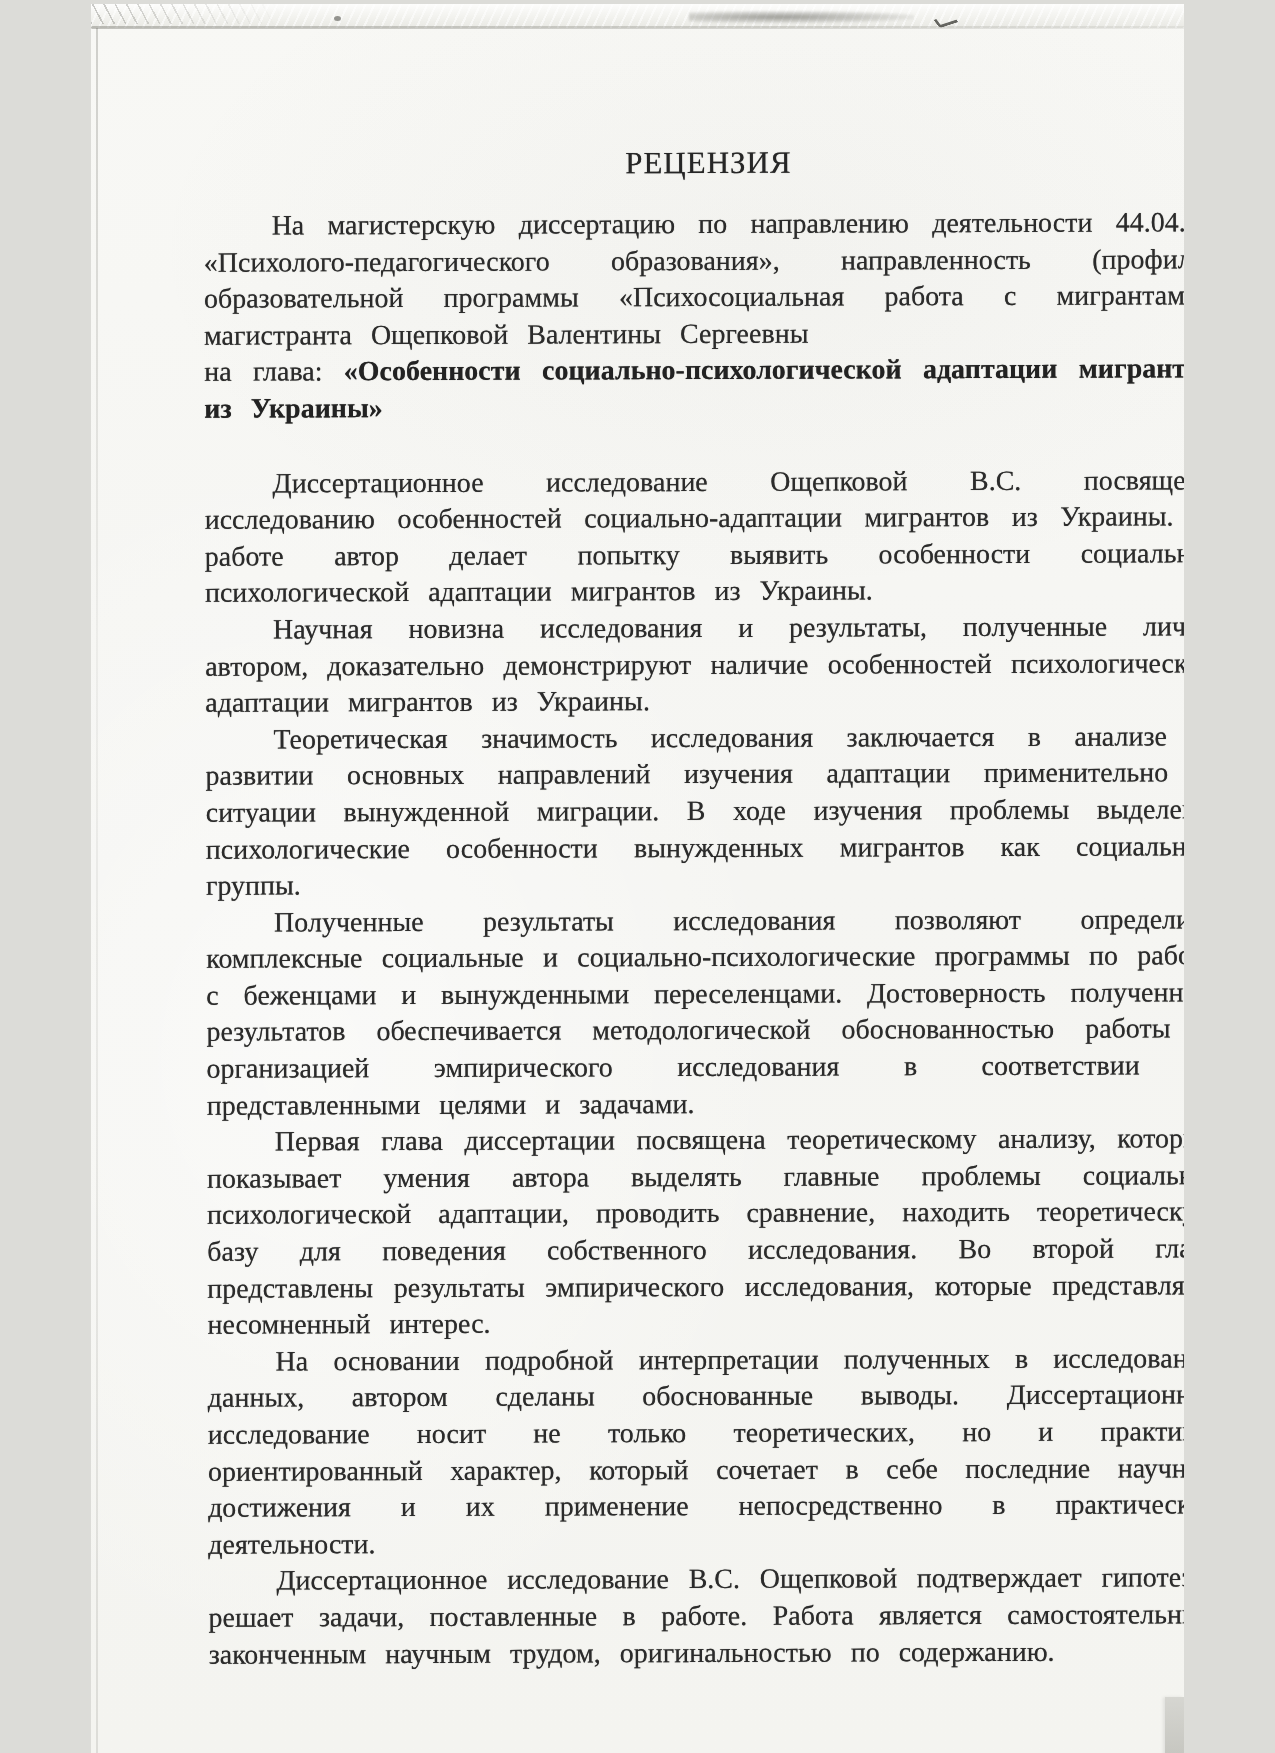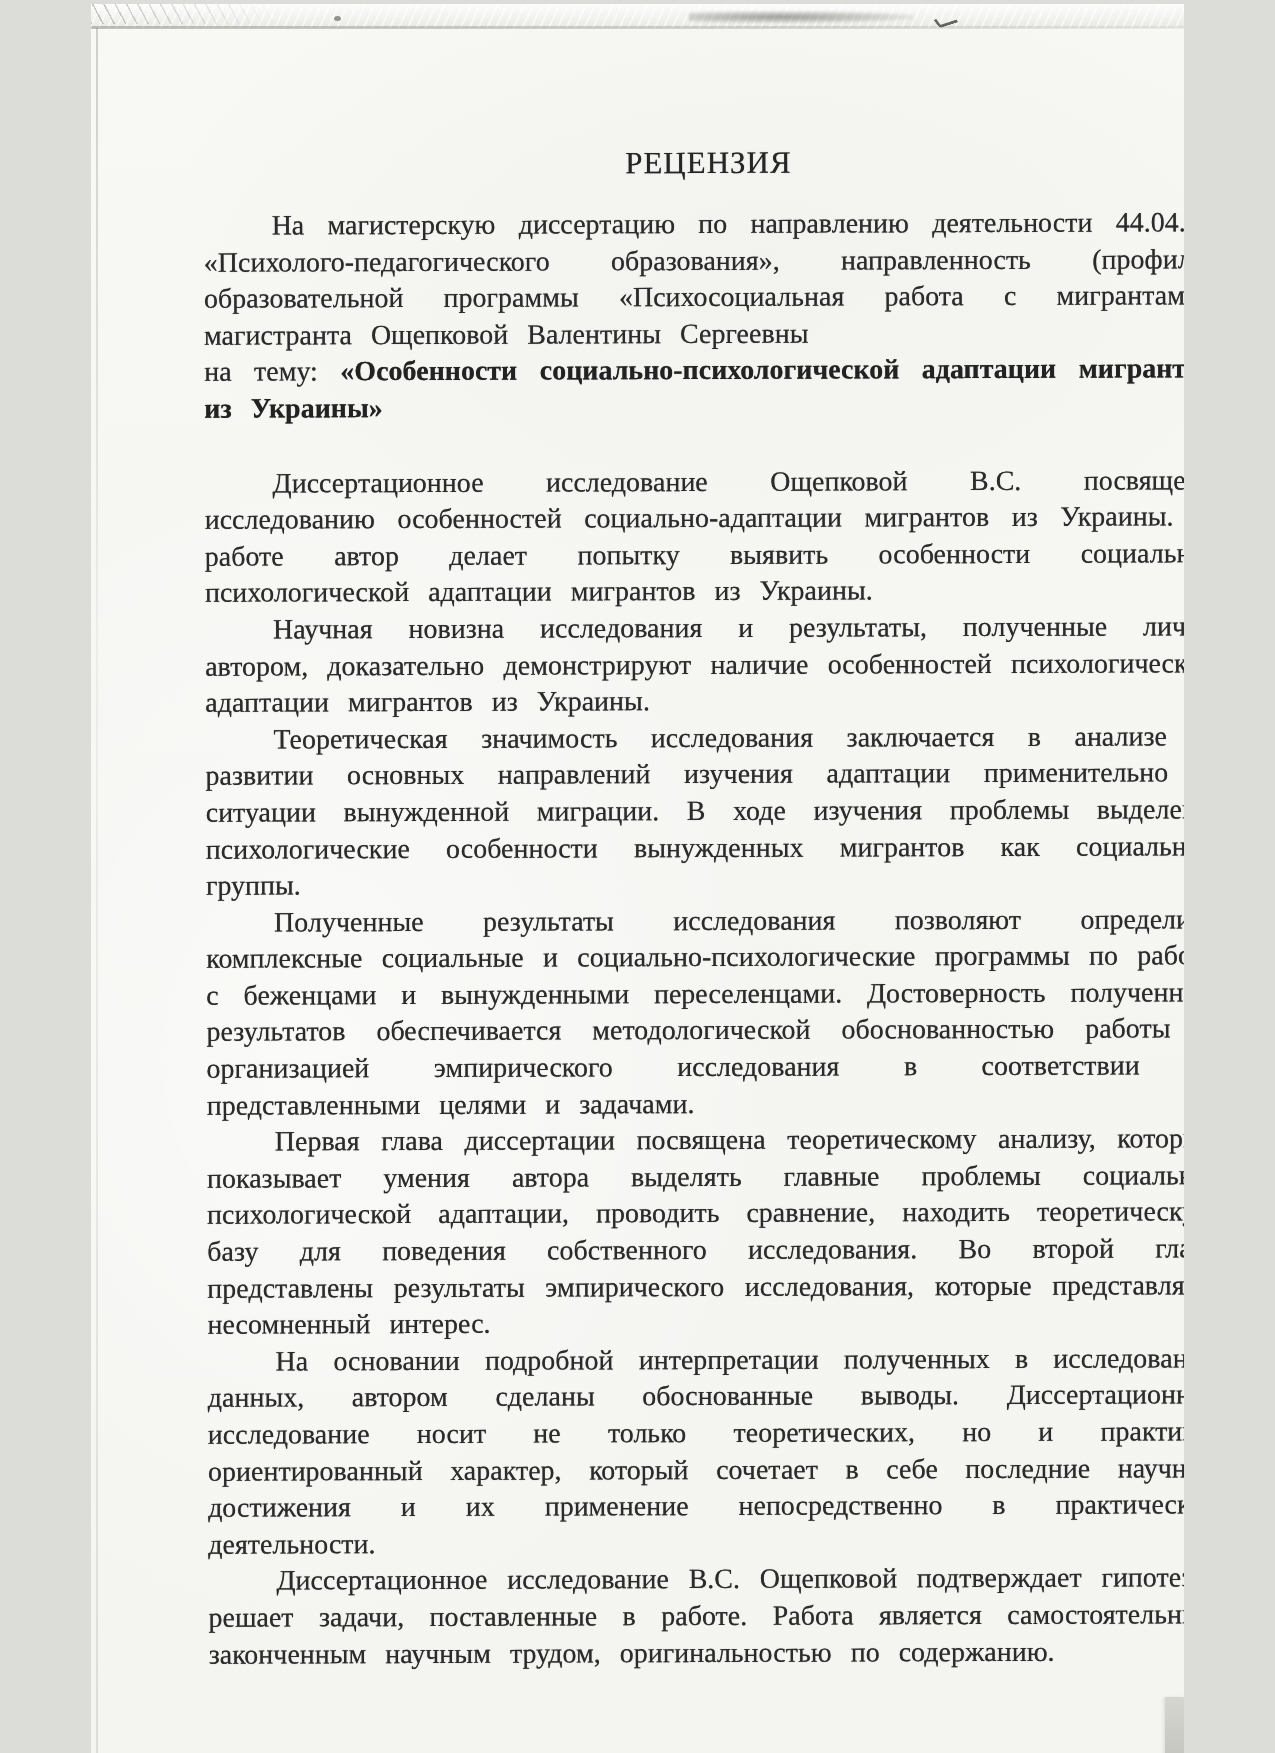--- a/index.html
+++ b/index.html
@@ -131,21 +131,21 @@
   <div class="mid-right-smudge"></div>
   <div class="bottom-line"></div>
   <div class="bottom-line-faint"></div>
   <div class="bottom-right-block"></div>
 
   <div class="content">
     <h1 class="doc-title">РЕЦЕНЗИЯ</h1>
 
     <p class="par">На магистерскую диссертацию по направлению деятельности 44.04.02 «Психолого-педагогического образования», направленность (профиль) образовательной программы «Психосоциальная работа с мигрантами» магистранта Ощепковой Валентины Сергеевны</p>
 
-    <p class="par theme-par"><span>на тему: </span><b>«Особенности социально-психологической адаптации мигрантов из Украины»</b></p>
+    <p class="par theme-par"><span>на глава: </span><b>«Особенности социально-психологической адаптации мигрантов из Украины»</b></p>
 
     <p class="par gap-before">Диссертационное исследование Ощепковой В.С. посвящено исследованию особенностей социально-адаптации мигрантов из Украины. В работе автор делает попытку выявить особенности социально-психологической адаптации мигрантов из Украины.</p>
     <p class="par">Научная новизна исследования и результаты, полученные лично автором, доказательно демонстрируют наличие особенностей психологической адаптации мигрантов из Украины.</p>
     <p class="par">Теоретическая значимость исследования заключается в анализе и развитии основных направлений изучения адаптации применительно к ситуации вынужденной миграции. В ходе изучения проблемы выделены психологические особенности вынужденных мигрантов как социальной группы.</p>
     <p class="par">Полученные результаты исследования позволяют определить комплексные социальные и социально-психологические программы по работе с беженцами и вынужденными переселенцами. Достоверность полученных результатов обеспечивается методологической обоснованностью работы и организацией эмпирического исследования в соответствии с представленными целями и задачами.</p>
     <p class="par">Первая глава диссертации посвящена теоретическому анализу, который показывает умения автора выделять главные проблемы социально-психологической адаптации, проводить сравнение, находить теоретическую базу для поведения собственного исследования. Во второй главе представлены результаты эмпирического исследования, которые представляют несомненный интерес.</p>
     <p class="par">На основании подробной интерпретации полученных в исследовании данных, автором сделаны обоснованные выводы. Диссертационное исследование носит не только теоретических, но  и практико-ориентированный характер, который сочетает в себе последние научные достижения и их применение непосредственно в практической деятельности.</p>
     <p class="par">Диссертационное исследование В.С. Ощепковой подтверждает гипотезы, решает задачи, поставленные в работе. Работа является самостоятельным законченным научным трудом, оригинальностью по содержанию.</p>
   </div>
 

